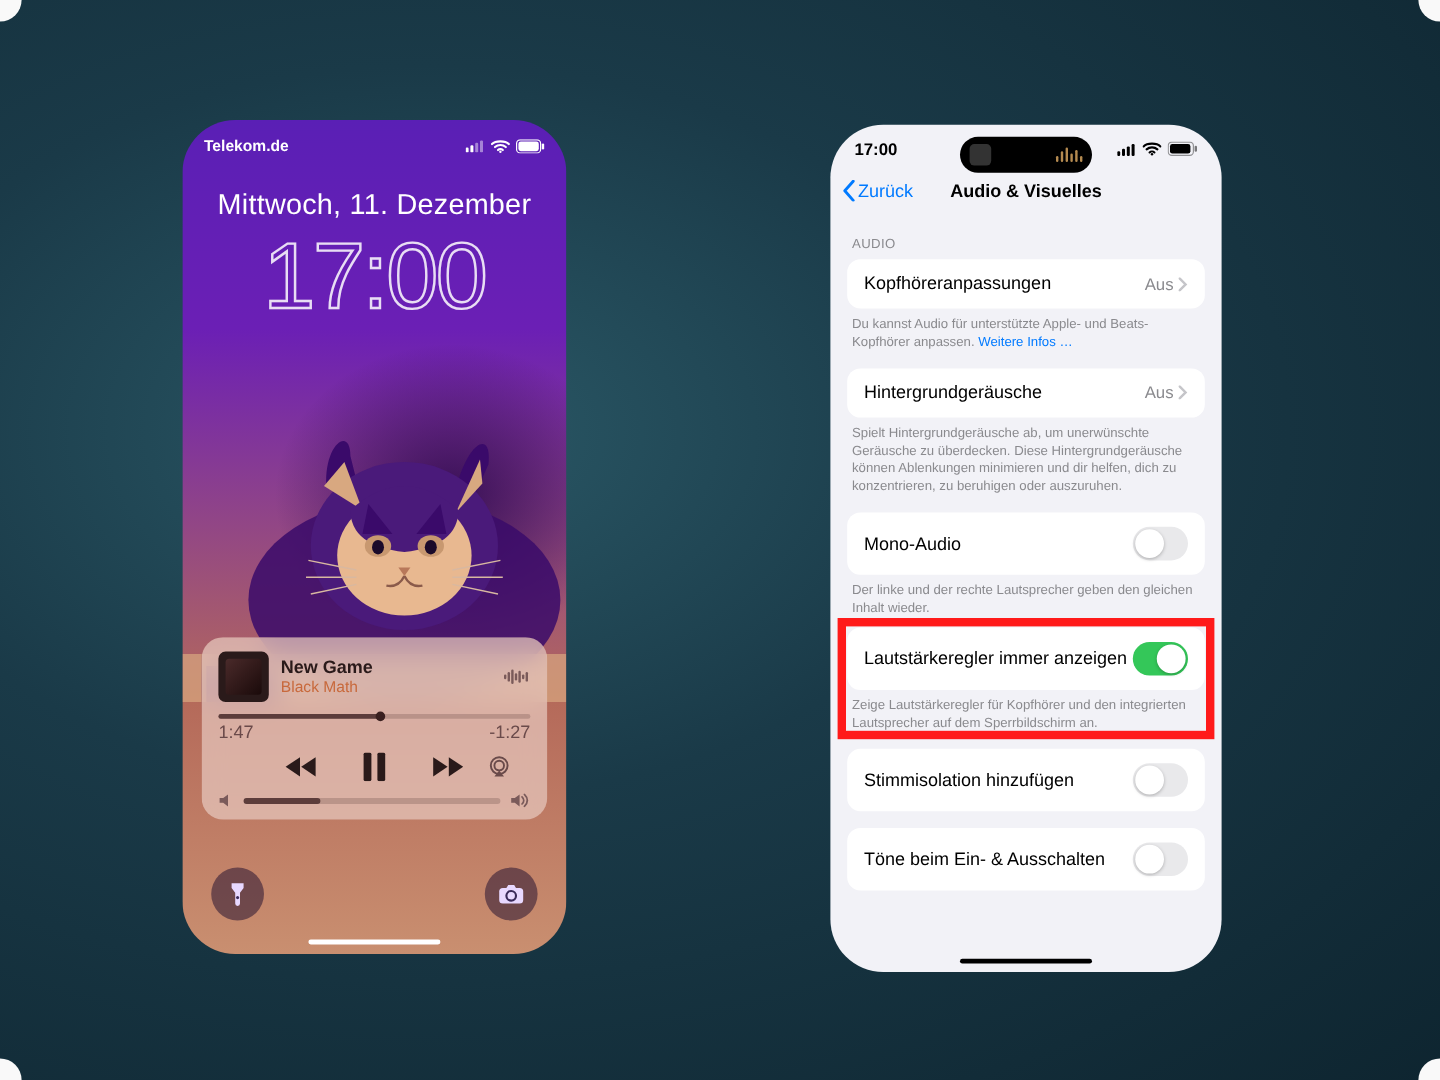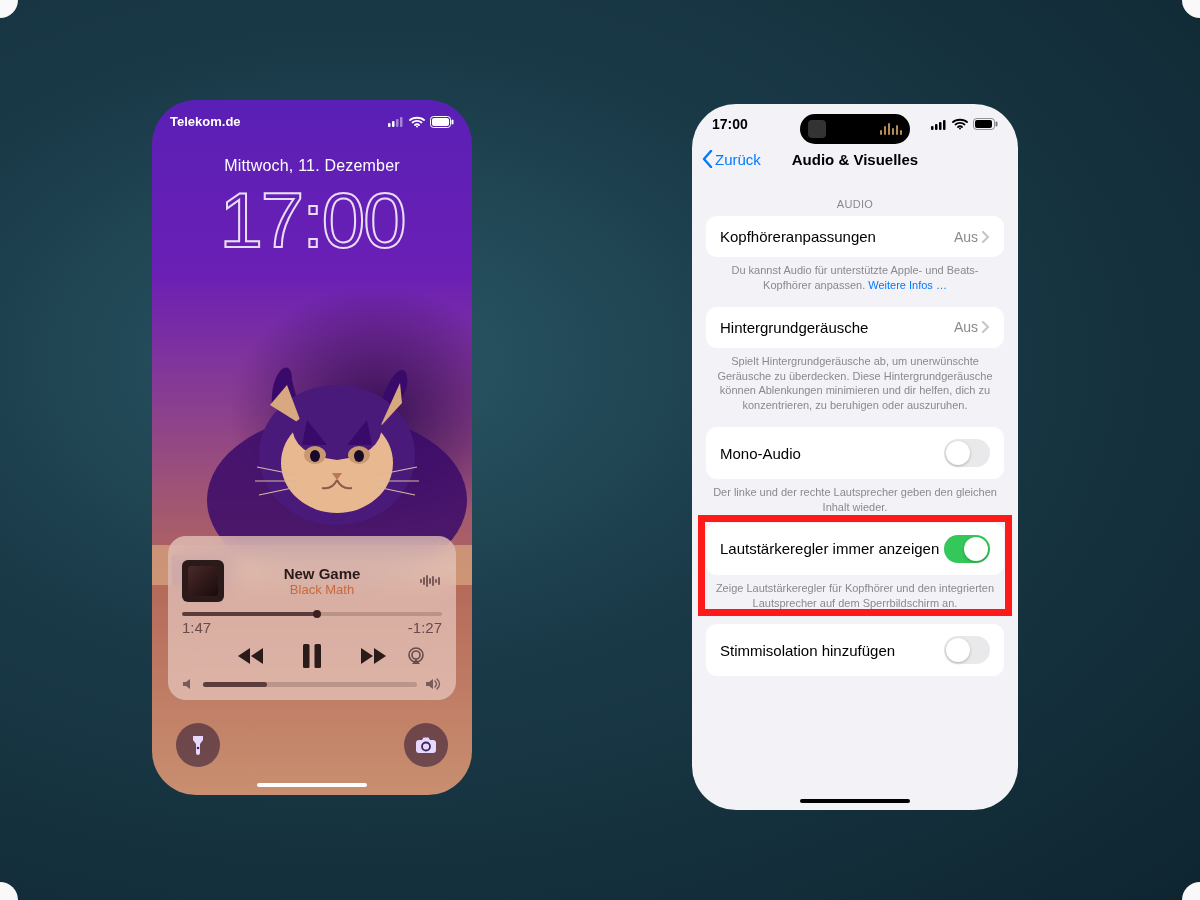--- a/index.html
+++ b/index.html
@@ -21,41 +21,40 @@
     position:absolute; left:152px; top:100px; width:320px; height:695px;
     border-radius:44px; overflow:hidden;
     background:
       radial-gradient(ellipse 210px 180px at 70% 45%, rgba(46,10,80,0.9) 0%, rgba(46,10,80,0.0) 70%),
       linear-gradient(180deg, #5a1fb5 0%, #6b1fb5 25%, #b56a5a 70%, #c98f70 100%);
     color:#fff;
   }
   .p1-status { display:flex; justify-content:space-between; align-items:center;
     padding:14px 18px 0; font-size:13px; font-weight:600; }
   .p1-status .right { display:flex; gap:5px; align-items:center; }
-  .date { text-align:center; margin-top:28px; font-size:16px; font-weight:500; letter-spacing:.2px; }
+  .date { text-align:center; margin-top:28px; font-size:24px; font-weight:500; letter-spacing:.2px; }
   .time {
     text-align:center; font-size:78px; font-weight:300; line-height:1; margin-top:6px;
     font-family: "SF Pro Display", -apple-system, sans-serif;
     color:transparent;
     -webkit-text-stroke: 2px rgba(255,255,255,0.85);
     letter-spacing:-2px;
   }
   .cat {
     position:absolute; left:0; right:0; top:225px; height:260px;
     display:flex; align-items:center; justify-content:center;
     pointer-events:none;
   }
   .cat svg{width:100%;height:100%;}
   .music {
-    position:absolute; left:16px; right:16px; bottom:95px;
+    position:absolute; left:16px; right:16px; bottom:112px;
     background: rgba(230,200,190,0.72);
     backdrop-filter: blur(10px);
-    border-radius:18px; padding:24px 14px 10px;
+    border-radius:18px; padding:12px 14px 10px;
     color:#3a2a2a;
-    text-align:center;
   }
   .music-top{display:flex;gap:10px;align-items:center;}
   .albumart{width:42px;height:42px;border-radius:6px;background:#2a1a1a;
     display:flex;align-items:center;justify-content:center;color:#caa; font-size:8px;}
   .albumart .inner{width:30px;height:30px;background:linear-gradient(135deg,#4a2a2a,#1a0a0a);border-radius:3px;}
   .tinfo{flex:1;min-width:0;}
   .track{font-size:15px;font-weight:600;color:#2a1a1a;}
   .artist{font-size:13px;color:#c8693c;font-weight:500;}
   .wave{font-size:12px;color:#7a5a5a;letter-spacing:-1px;}
   .progress{margin-top:10px;}
@@ -80,21 +79,21 @@
   }
   .p2-status{display:flex;justify-content:space-between;align-items:center;padding:12px 20px 0;font-size:14px;font-weight:600;}
   .island{position:absolute;left:50%;top:10px;transform:translateX(-50%);width:110px;height:30px;background:#000;border-radius:18px;display:flex;align-items:center;justify-content:flex-end;padding-right:8px;gap:6px;}
   .island .art{width:18px;height:18px;border-radius:4px;background:#333;margin-right:auto;margin-left:8px;}
   .island .eq{display:flex;gap:2px;align-items:flex-end;height:12px;}
   .island .eq span{width:2px;background:#b48a50;border-radius:1px;}
   .p2-status .r2{display:flex;gap:5px;align-items:center;}
   .navbar{display:flex;align-items:center;justify-content:center;position:relative;height:42px;margin-top:6px;}
   .back{position:absolute;left:10px;display:flex;align-items:center;color:#007aff;font-size:15px;gap:2px;}
   .navtitle{font-size:15px;font-weight:600;}
-  .scroll{padding:0 14px 20px;overflow:hidden;text-align:center;}
+  .scroll{padding:0 14px 20px;overflow:hidden;}
   .grouphdr{font-size:11px;color:#8a8a8e;text-transform:uppercase;margin:18px 4px 6px;letter-spacing:.3px;}
   .cell{background:#fff;border-radius:11px;padding:12px 14px;display:flex;align-items:center;justify-content:space-between;font-size:15px;}
   .cell .val{color:#8a8a8e;display:flex;align-items:center;gap:4px;font-size:14px;}
   .chev{color:#c5c5c9;}
   .footer{font-size:11px;color:#8a8a8e;margin:6px 4px 0;line-height:1.35;}
   .footer a{color:#007aff;text-decoration:none;}
   .gap{height:14px;}
   .toggle{width:46px;height:28px;border-radius:14px;background:#e9e9eb;position:relative;flex-shrink:0;}
   .toggle .knob{position:absolute;top:2px;left:2px;width:24px;height:24px;background:#fff;border-radius:50%;box-shadow:0 1px 3px rgba(0,0,0,.25);transition:.2s;}
   .toggle.on{background:#34c759;} .toggle.on .knob{left:20px;}
@@ -382,20 +381,26 @@
 
       <div class="gap"></div>
       <div class="cell">
         <span>Stimmisolation hinzufügen</span>
         <span class="toggle">
             <span class="knob"></span>
           </span>
       </div>
 
       <div class="gap"></div>
+      <div class="cell">
+        <span>Töne beim Ein- &amp; Ausschalten</span>
+        <span class="toggle">
+            <span class="knob"></span>
+          </span>
+      </div>
 
     </div>
 
     <div class="highlight" id="redbox" style="left: 6px; top: 410.75px; width: 314px; height: 101.688px;"></div>
     <div class="homebar2"></div>
   </div>
 
   <div class="mask-corner tl"></div>
     <div class="mask-corner tr"></div>
   <div class="mask-corner bl"></div>

